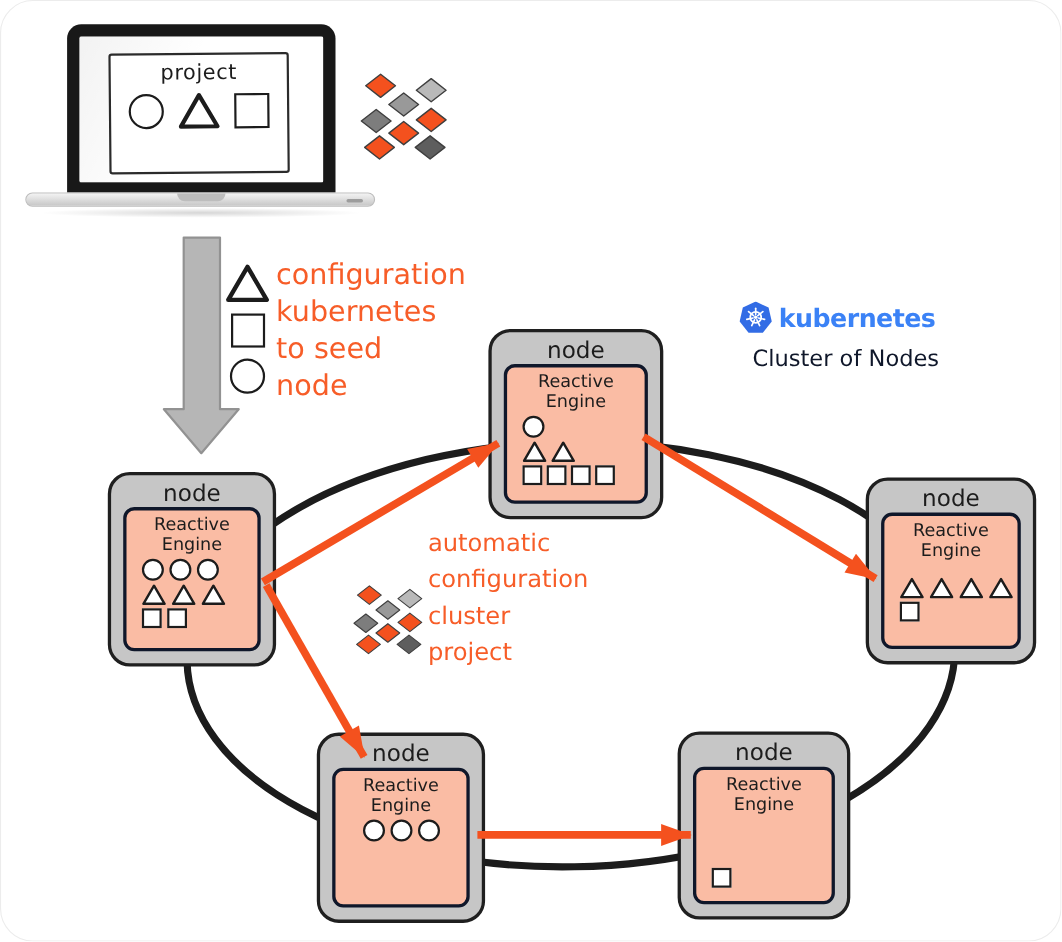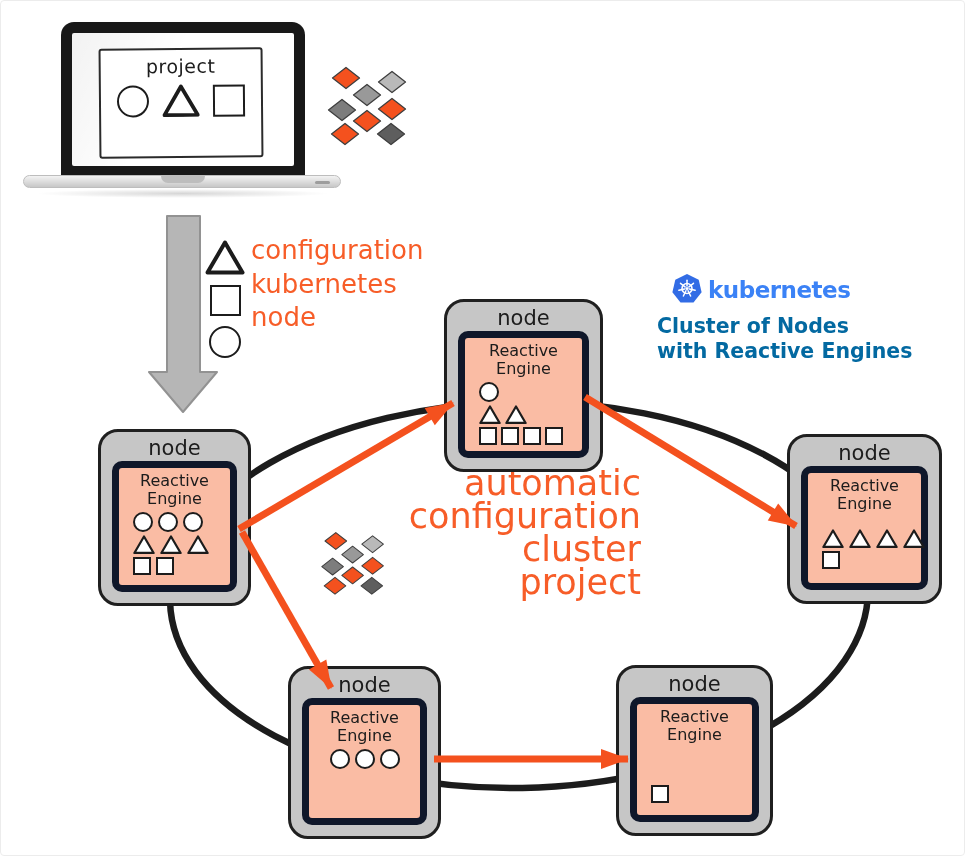--- a/index.html
+++ b/index.html
@@ -11,21 +11,21 @@
     --ink-black:#1c1c1c;
     --diamond-grays-0:#b9b9b9;
     --diamond-grays-1:#999999;
     --diamond-grays-2:#7d7d7d;
     --diamond-grays-3:#5e5e5e;
   }
   html,body{margin:0;padding:0;background:#fff;}
   body{font-family:"DejaVu Sans","Liberation Sans",sans-serif;color:var(--ink-black);}
   .stage{
     position:relative;width:965px;height:856px;background:#fff;
-    border-radius:4px;border:1px solid #ececec;box-sizing:border-box;overflow:hidden;
+    border-radius:30px;border:1px solid #ececec;box-sizing:border-box;overflow:hidden;
   }
   .layer{position:absolute;left:0;top:0;width:965px;height:856px;}
   .layer.bg{z-index:1;}
   .layer.fg{z-index:4;pointer-events:none;}
 
   
   .laptop{position:absolute;left:0;top:0;z-index:2;}
   .bezel{position:absolute;left:60px;top:21px;width:244px;height:153px;background:#181818;border-radius:13px 13px 0 0;}
   .screen{position:absolute;left:71px;top:32px;width:222px;height:133px;background:#fff;border-radius:2px;
     background-image:linear-gradient(115deg,rgba(0,0,0,0.05) 0%,rgba(0,0,0,0.0) 42%);}
@@ -49,41 +49,41 @@
   .shp-triangle svg{width:var(--t,22px);height:calc(var(--t,22px)*0.88);display:block;}
 
   
   .deploy-shapes{position:absolute;left:204px;top:239px;z-index:2;--c:32px;--t:40px;--s:31px;}
   .deploy-shapes .shapes-col{gap:10px;align-items:center;}
   .deploy-text{position:absolute;left:250px;top:233px;z-index:2;font-size:26px;line-height:33.5px;color:var(--text-orange);}
 
   
   .kube-icon{position:absolute;left:671px;top:273px;z-index:2;}
   .kube-brand{position:absolute;left:707px;top:276px;z-index:2;font-size:23px;font-weight:bold;letter-spacing:-0.5px;color:#3b82f6;}
-  .kube-caption{position:absolute;left:656px;top:313px;z-index:2;font-size:20.5px;line-height:24.5px;color:#0369a1;font-weight:bold;}
-
-  
-  .prop-text{position:absolute;left:388px;top:466px;width:252px;z-index:2;text-align:right;
-    font-size:35px;line-height:33px;color:var(--text-orange);}
+  .kube-caption{position:absolute;left:683px;top:313px;z-index:2;font-size:20.5px;line-height:24.5px;color:#0f172a;}
+
+  
+  .prop-text{position:absolute;left:388px;top:477px;width:252px;z-index:2;text-align:left;
+    font-size:22px;line-height:33px;color:var(--text-orange);}
 
   
   .diamonds-top{position:absolute;left:324px;top:62px;z-index:2;}
   .diamonds-center{position:absolute;left:318px;top:528px;z-index:2;}
   .dm{stroke:#3f3f3f;stroke-width:1.3;stroke-linejoin:round;}
   .dm-o{fill:var(--accent-orange);}
   .dm-g0{fill:var(--diamond-grays-0);}
   .dm-g1{fill:var(--diamond-grays-1);}
   .dm-g2{fill:var(--diamond-grays-2);}
   .dm-g3{fill:var(--diamond-grays-3);}
 
   
   .node{position:absolute;z-index:3;background:var(--node-gray);border:3px solid #1f1f1f;border-radius:20px;
     box-sizing:border-box;display:flex;flex-direction:column;padding:3px 11px 11px;}
   .node-label{text-align:center;font-size:21px;line-height:26px;}
-  .engine{flex:1;background:var(--engine-salmon);border:7px solid #0f172a;border-radius:10px;
+  .engine{flex:1;background:var(--engine-salmon);border:3px solid #0f172a;border-radius:10px;
     padding:4px 6px 6px;display:flex;flex-direction:column;box-sizing:border-box;}
   .engine-label{max-width:78px;margin:0 auto;text-align:center;font-size:16px;line-height:1.12;}
   .shapes{margin-top:4px;padding-left:8px;}
   .node-seed{left:97px;top:428px;width:153px;height:177px;}
   .node-top{left:443px;top:298px;width:159px;height:173px;}
   .node-right{left:786px;top:433px;width:155px;height:170px;}
   .node-bl{left:287px;top:665px;width:153px;height:173px;}
   .node-br{left:615px;top:664px;width:157px;height:171px;}
   .node-right .shapes{margin-top:16px;}
   .node-bl .shapes{padding-left:0;}
@@ -151,41 +151,41 @@
           <span class="shp shp-square"></span>
         </div>
         <div class="shape-row">
           <span class="shp shp-circle"></span>
         </div>
       </div>
     </div>
   <div class="deploy-text">
     <div>configuration</div>
     <div>kubernetes</div>
+    <div>to seed</div>
     <div>node</div>
   </div>
 
   <svg class="kube-icon" width="30" height="30" viewBox="0 0 30 30">
     <polygon points="15,0 26.7,5.65 29.6,18.3 21.5,28.5 8.5,28.5 0.4,18.3 3.3,5.65" fill="var(--kubernetes-blue)"></polygon>
     <circle cx="15" cy="14.5" r="5" fill="none" stroke="#fff" stroke-width="1.6"></circle>
     <circle cx="15" cy="14.5" r="1.6" fill="#fff"></circle>
     <g stroke="#fff" stroke-width="1.5" stroke-linecap="round">
       <line x1="15" y1="12" x2="15" y2="6.2"></line>
       <line x1="16.95" y1="12.94" x2="21.5" y2="9.3"></line>
       <line x1="17.44" y1="15.06" x2="23.1" y2="16.35"></line>
       <line x1="16.08" y1="16.75" x2="18.6" y2="22"></line>
       <line x1="13.92" y1="16.75" x2="11.4" y2="22"></line>
       <line x1="12.56" y1="15.06" x2="6.9" y2="16.35"></line>
       <line x1="13.05" y1="12.94" x2="8.5" y2="9.3"></line>
     </g>
   </svg>
   <div class="kube-brand">kubernetes</div>
   <div class="kube-caption">
     <div>Cluster of Nodes</div>
-    <div>with Reactive Engines</div>
   </div>
 
   <svg class="diamonds-center" width="80" height="72" viewBox="0 0 100 90">
     <polygon class="dm dm-o" points="7.5,15 21,4.5 34.5,15 21,25.5"></polygon>
     <polygon class="dm dm-g0" points="53.5,19 67,8.5 80.5,19 67,29.5"></polygon>
     <polygon class="dm dm-g1" points="28.5,32 42,21.5 55.5,32 42,42.5"></polygon>
     <polygon class="dm dm-g2" points="3.5,47 17,36.5 30.5,47 17,57.5"></polygon>
     <polygon class="dm dm-o" points="53.5,46 67,35.5 80.5,46 67,56.5"></polygon>
     <polygon class="dm dm-o" points="28.5,58 42,47.5 55.5,58 42,68.5"></polygon>
     <polygon class="dm dm-o" points="6.5,71 20,60.5 33.5,71 20,81.5"></polygon>

